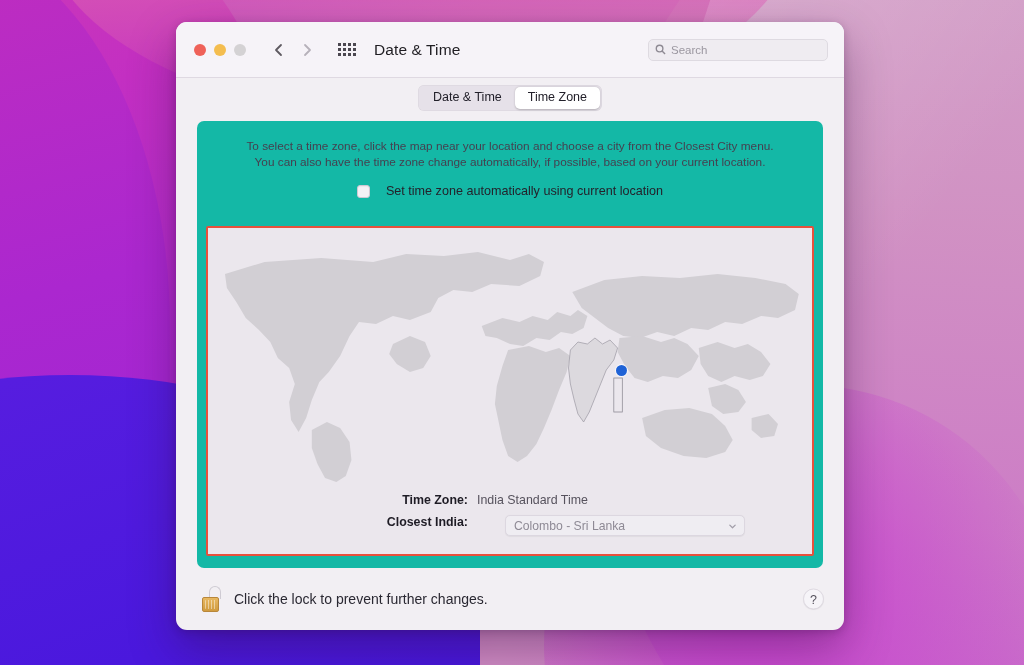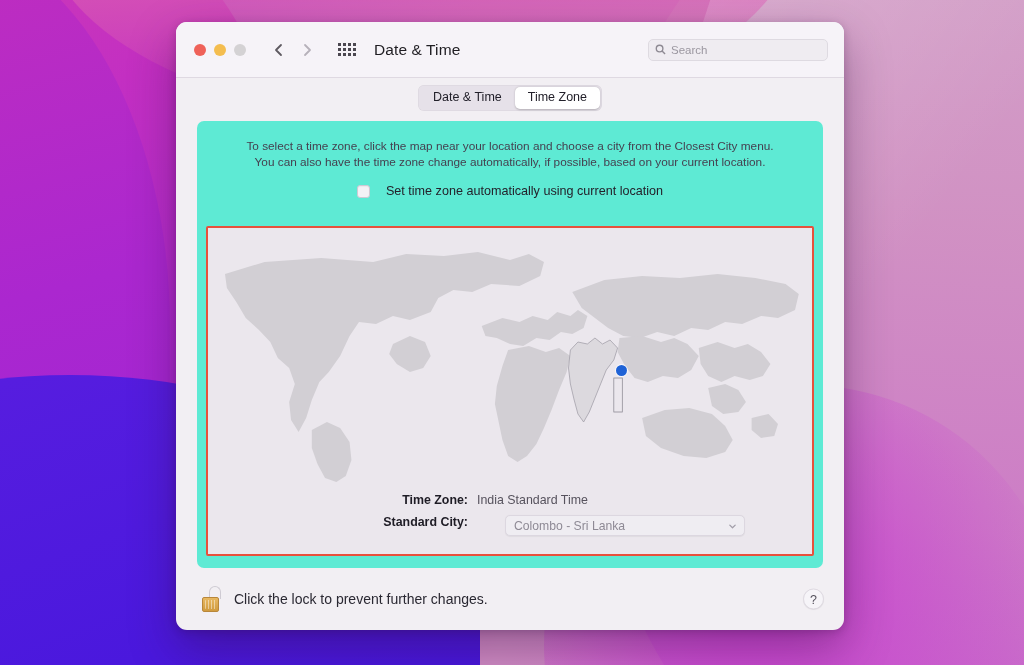--- a/index.html
+++ b/index.html
@@ -113,21 +113,21 @@
     box-shadow: inset 0 0 0 .5px rgba(0,0,0,.06);
   }
   .seg {
     font-size: 12.5px; color: #22202a; padding: 3px 13px 4px; border-radius: 5px;
     line-height: 15px;
   }
   .seg.active { background: #ffffff; box-shadow: 0 .5px 2px rgba(0,0,0,.22); }
 
   .panel {
     margin: 3px 21px 0 21px; flex: 1;
-    background: #5eead4; border-radius: 7px;
+    background: #14b8a6; border-radius: 7px;
     position: relative;
   }
 
   .desc {
     padding: 17px 26px 0; text-align: center;
     font-size: 11.8px; line-height: 16px; color: #454150;
   }
 
   .autorow {
     margin-top: 14px; display: flex; align-items: center; justify-content: center; gap: 16px;
@@ -321,21 +321,21 @@
           <span class="loc-dot"></span>
         </div>
       </div>
 
       <div class="fields">
         <div class="frow">
           <div class="flabel">Time Zone:</div>
           <div class="fvalue">India Standard Time</div>
         </div>
         <div class="frow">
-          <div class="flabel">Standard City:</div>
+          <div class="flabel">Closest India:</div>
           <div class="select">
             <span>Colombo - Sri Lanka</span>
             <svg class="sel-arrow" viewBox="0 0 10 10">
               <path d="M2 4 L5 7 L8 4"></path>
             </svg>
           </div>
         </div>
       </div>
 
     </div>

